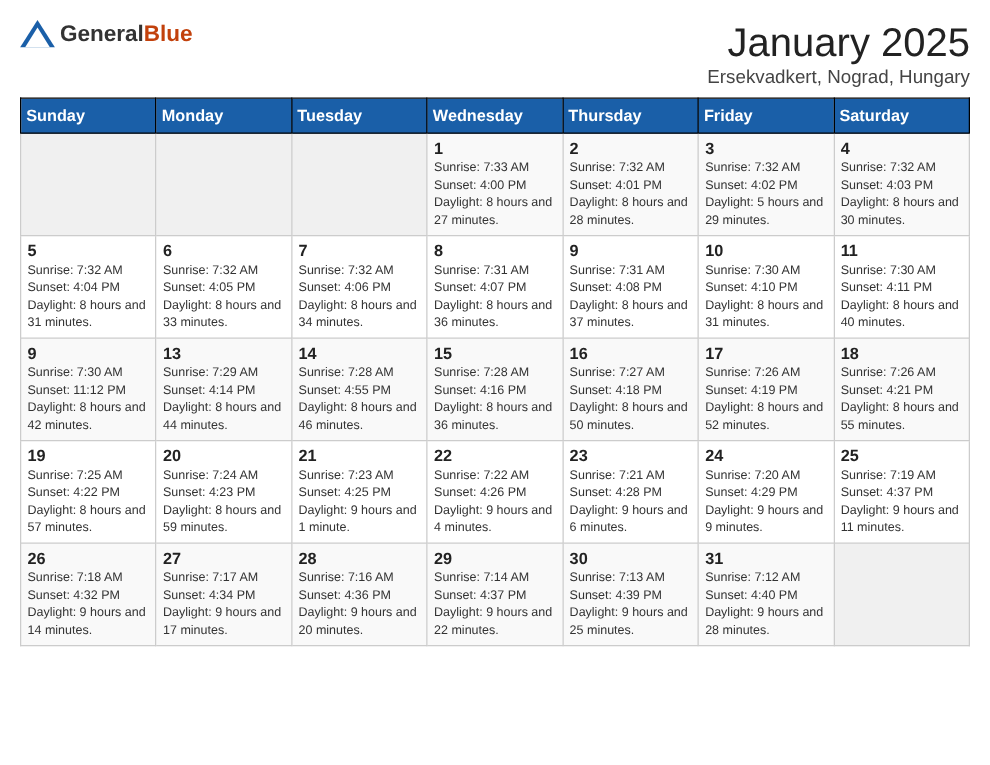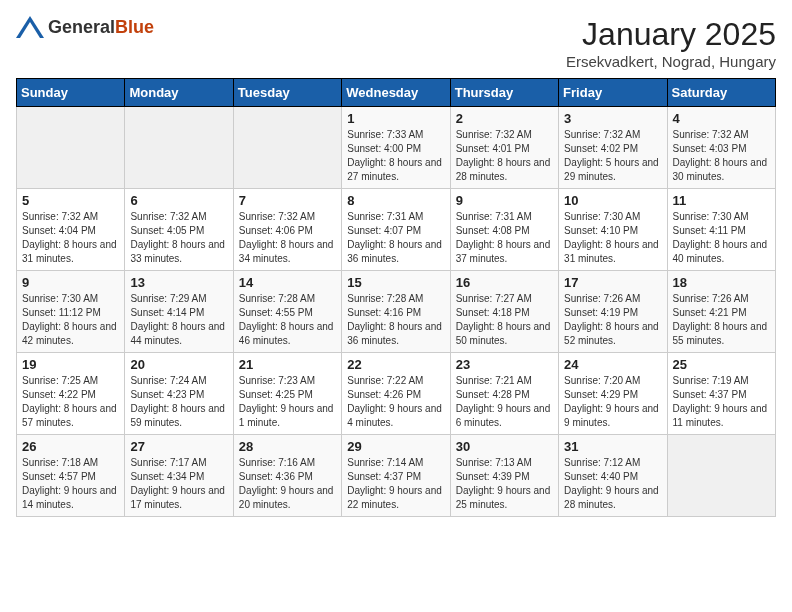--- a/index.html
+++ b/index.html
@@ -314,21 +314,21 @@
           <span>Sunset: 4:37 PM</span><br>
           <span>Daylight: 9 hours and 11 minutes.</span>
         </div>
         </td>
       </tr>
       <tr>
         <td>
           <span class="day-number">26</span>
         <div class="day-info">
           <span>Sunrise: 7:18 AM</span><br>
-          <span>Sunset: 4:57 PM</span><br>
+          <span>Sunset: 4:32 PM</span><br>
           <span>Daylight: 9 hours and 14 minutes.</span>
         </div>
         </td>
         <td>
           <span class="day-number">27</span>
         <div class="day-info">
           <span>Sunrise: 7:17 AM</span><br>
           <span>Sunset: 4:34 PM</span><br>
           <span>Daylight: 9 hours and 17 minutes.</span>
         </div>

